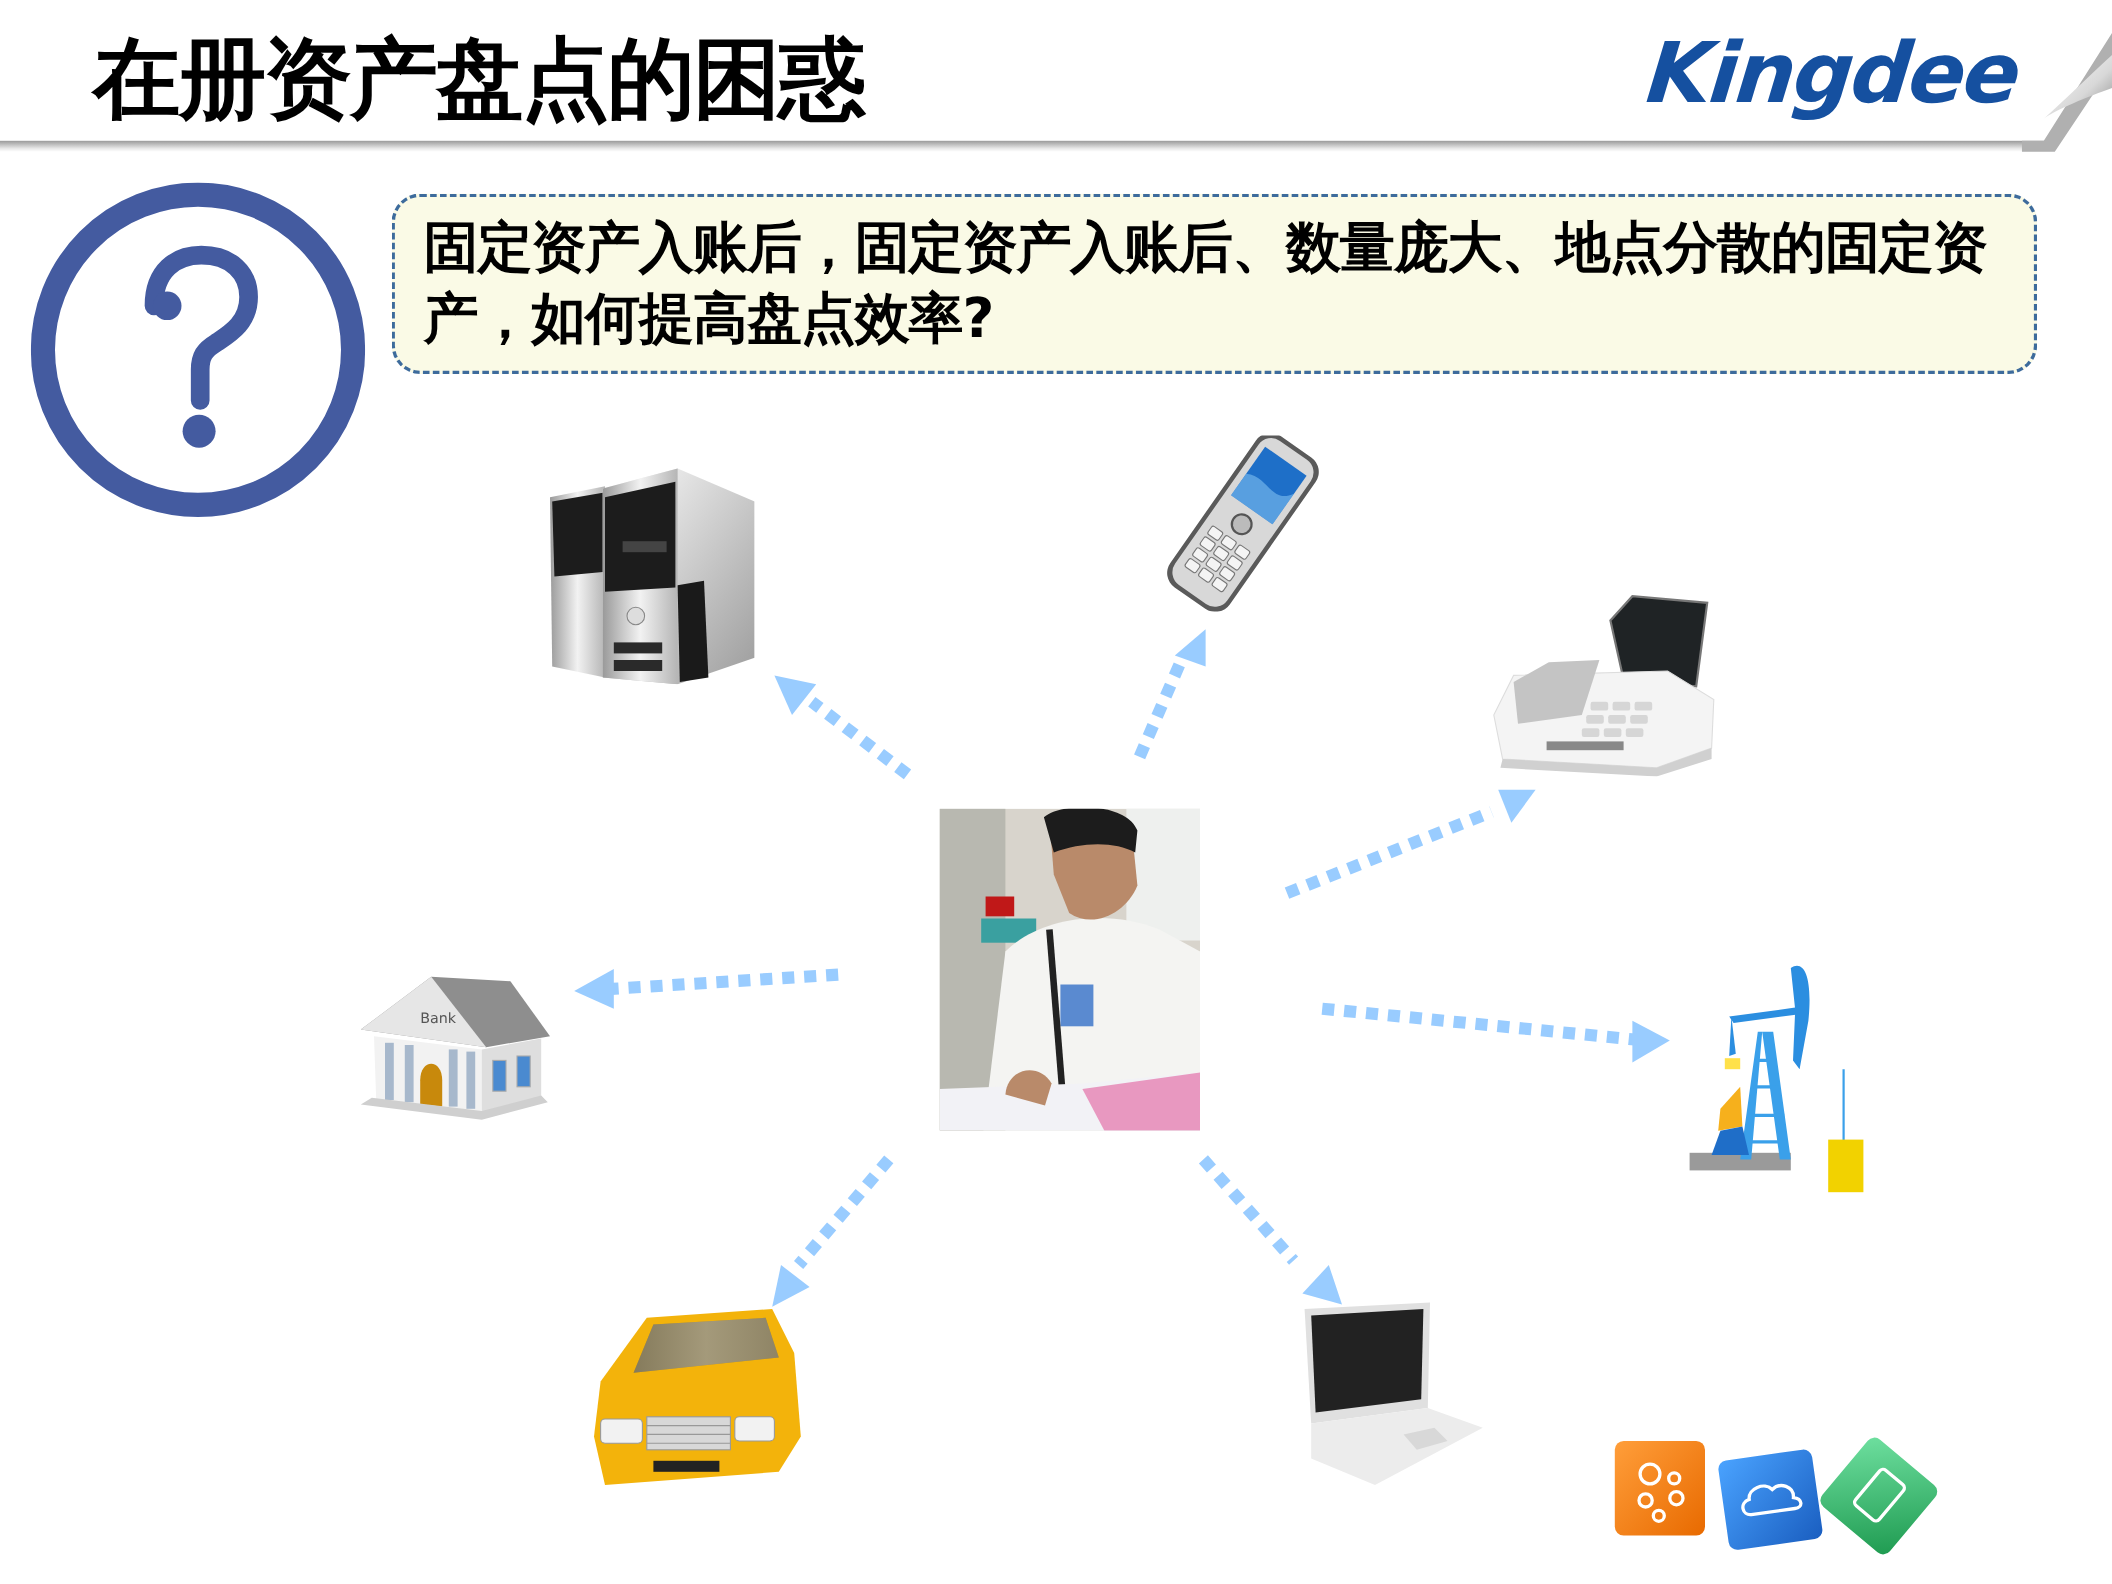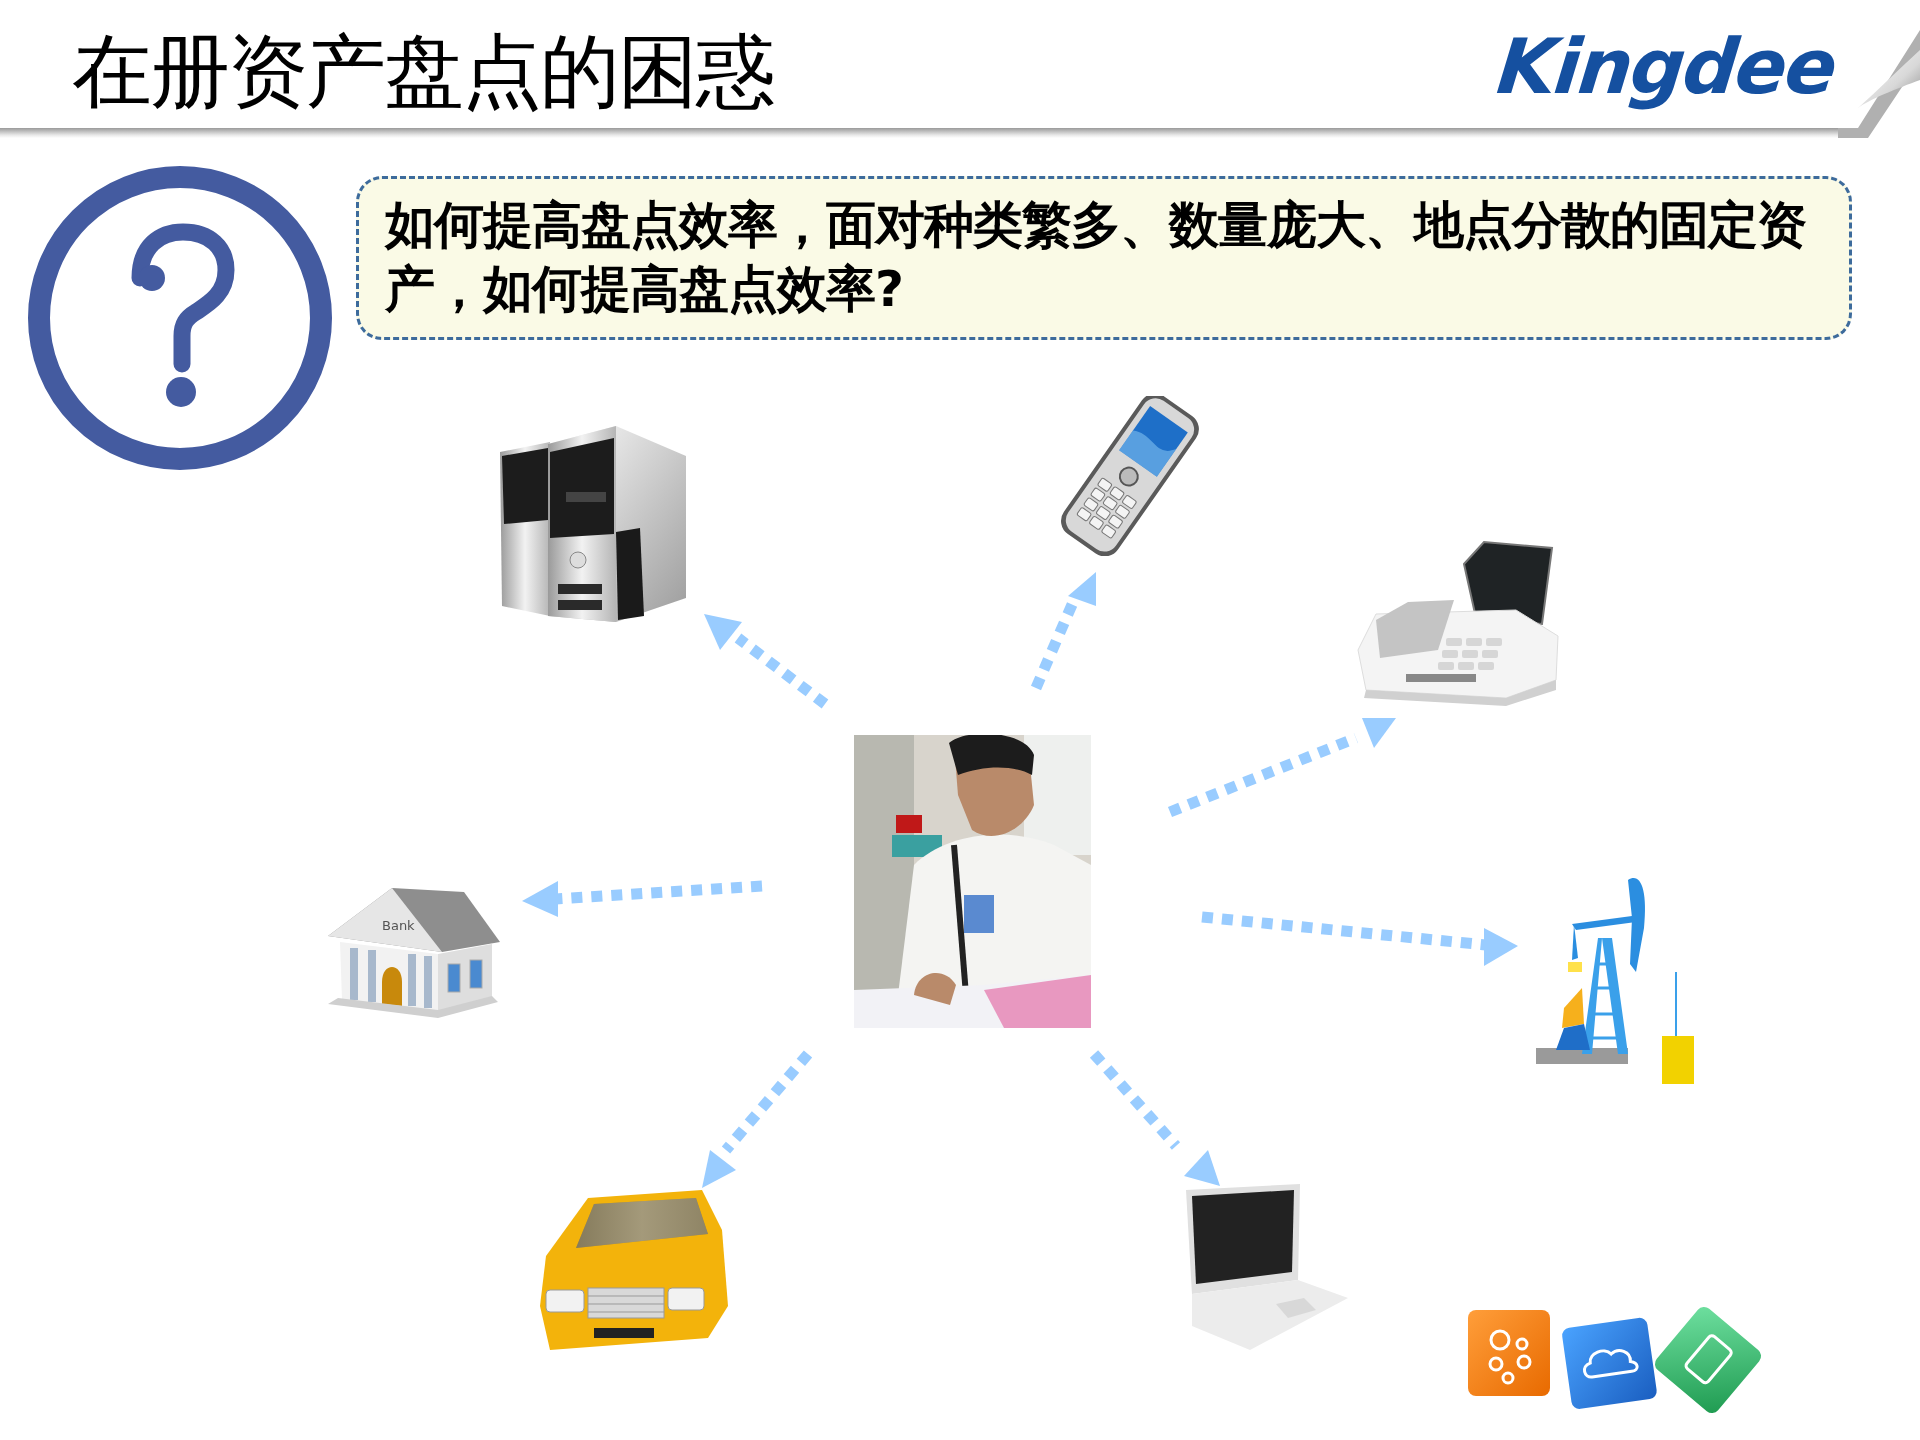--- a/index.html
+++ b/index.html
@@ -1,19 +1,19 @@
 <!DOCTYPE html>
 <html><head>
 <meta charset="utf-8">
 <style>
   html, body { margin:0; padding:0; }
   body { width:1920px; height:1440px; background:#ffffff; position:relative; overflow:hidden; font-family:"DejaVu Sans","Liberation Sans",sans-serif; }
   .header { position:absolute; left:0; top:0; width:1920px; height:130px; background:#fff; }
   .header-shadow { position:absolute; left:0; top:128px; width:1860px; height:10px; background:linear-gradient(#9a9a9a,#e8e8e8 70%,#fff); }
-  .title { position:absolute; left:72px; top:22px; font-size:80px; line-height:100px; color:#000; letter-spacing:-2px; font-weight:normal; }
+  .title { position:absolute; left:84px; top:22px; font-size:80px; line-height:100px; color:#000; letter-spacing:-2px; font-weight:bold; }
   .logo { position:absolute; left:1498px; top:22px; font-family:"DejaVu Sans",sans-serif; font-weight:bold; font-style:italic; font-size:76px; color:#1550a0; letter-spacing:-2px; line-height:90px; transform:skewX(-6deg); }
   .curl { position:absolute; left:1838px; top:30px; width:82px; height:110px; }
   .q-circle { position:absolute; left:28px; top:166px; width:304px; height:304px; }
   .question-box { position:absolute; left:356px; top:176px; width:1496px; height:164px; background:#fafae6; border:3px dashed #3d6b9c; border-radius:26px; box-sizing:border-box; }
   .question-text { position:absolute; left:26px; top:14px; width:1460px; font-size:50px; line-height:64px; font-weight:bold; color:#000; letter-spacing:-1px; }
   .asset { position:absolute; }
   .arrows { position:absolute; left:0; top:0; width:1920px; height:1440px; pointer-events:none; }
   .photo { position:absolute; left:854px; top:735px; width:237px; height:293px; overflow:hidden; }
 </style>
 </head>
@@ -37,21 +37,21 @@
 </svg>
 
 <svg class="q-circle" viewBox="0 0 304 304">
   <circle cx="152" cy="152" r="141" fill="none" stroke="#445ba0" stroke-width="22"></circle>
   <path d="M112 112 C112 80 132 66 155 66 C182 66 198 82 198 104 C198 128 180 138 168 146 C158 152 154 158 154 170 L154 198" fill="none" stroke="#445ba0" stroke-width="17" stroke-linecap="round"></path>
   <circle cx="124" cy="112" r="13" fill="#445ba0"></circle>
   <circle cx="153" cy="226" r="15" fill="#445ba0"></circle>
 </svg>
 
 <div class="question-box">
-  <div class="question-text">如何提高盘点效率，面对种类繁多、数量庞大、地点分散的固定资产，如何提高盘点效率?</div>
+  <div class="question-text">固定资产入账后，固定资产入账后、数量庞大、地点分散的固定资产，如何提高盘点效率?</div>
 </div>
 
 <svg class="asset" style="left:480px;top:420px;width:206px;height:202px" viewBox="0 0 206 202">
   <defs>
     <linearGradient id="silver" x1="0" y1="0" x2="1" y2="0">
       <stop offset="0" stop-color="#9a9a9a"></stop>
         <stop offset="0.5" stop-color="#f2f2f2"></stop>
         <stop offset="1" stop-color="#b5b5b5"></stop>
     </linearGradient>
     <linearGradient id="side" x1="0" y1="0" x2="1" y2="1">

